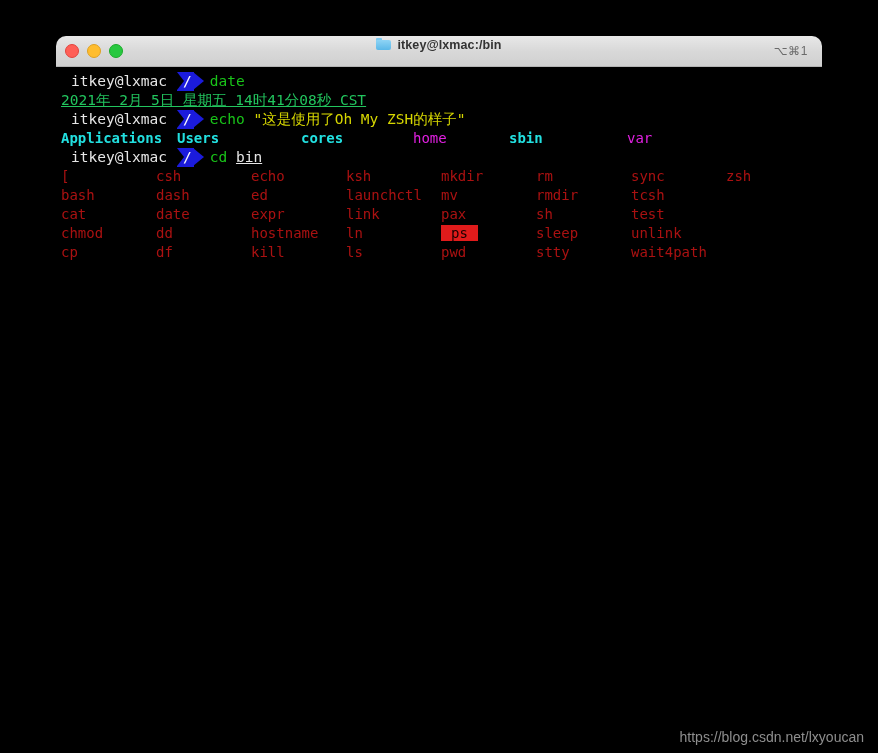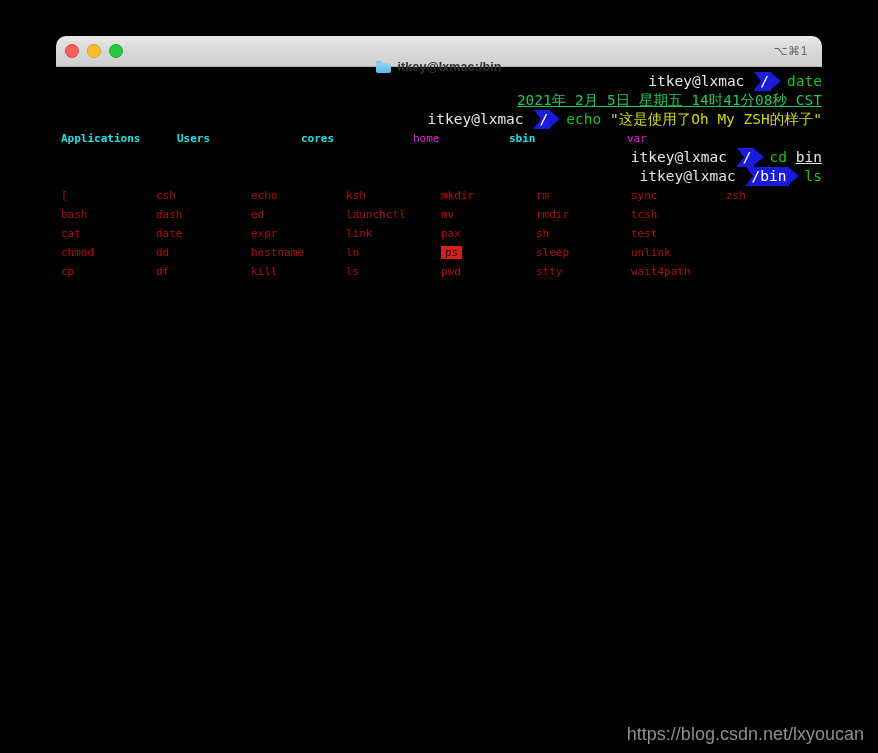--- a/index.html
+++ b/index.html
@@ -52,23 +52,23 @@
     border-radius: 50%;
     display: block;
   }
   .tl-close   { background: #ff5f57; border: 1px solid #e0443e; }
   .tl-min     { background: #ffbd2e; border: 1px solid #dea123; }
   .tl-max     { background: #28c840; border: 1px solid #1aab29; }
 
   #title-center {
     position: absolute;
     left: 0; right: 0;
-    top: 16px; height: 30px;
-    display: flex;
-    align-items: center;
+    top: 2px; height: 30px;
+    display: flex;
+    align-items: flex-start;
     justify-content: center;
     gap: 6px;
     pointer-events: none;
   }
   #folder-icon {
     width: 15px;
     height: 12px;
     position: relative;
     display: inline-block;
   }
@@ -115,21 +115,20 @@
     overflow: hidden;
   }
   .line {
     height: 19px;
     line-height: 19px;
     font-size: 14.5px;
     white-space: pre;
     padding-left: 5px;
     color: #d8d8d8;
     letter-spacing: 0px;
-    text-align: right;
   }
 
   
   .prompt-user {
     color: #e6e6e6;
     padding-left: 10px;
   }
   .seg {
     display: inline-block;
     position: relative;
@@ -171,57 +170,57 @@
   .str-yellow  { color: #d7d700; }
   .out-white   { color: #22c55e; text-decoration: underline; }
 
   
   .c-dir  { color: #22e0e0; font-weight: bold; }
   .c-link { color: #e020e0; }
   .c-exec { color: #aa1111; }
   .c-setuid {
     color: #1a0000;
     background: #e01b1b;
-    padding: 0 4px;
+    padding: 0 10px;
   }
 
   .cursor {
     display: inline-block;
     width: 9px;
     height: 15px;
     background: #c8c8c8;
     vertical-align: -2px;
   }
 
   
   .ls-row {
     height: 19px;
     line-height: 19px;
-    font-size: 11px;
+    font-size: 14px;
     white-space: pre;
     padding-left: 5px;
   }
   .ls-row span.cell {
     display: inline-block;
   }
   .g1 .cell { width: 116px; }
   .g1 .cell:nth-child(2) { width: 124px; }
   .g1 .cell:nth-child(3) { width: 112px; }
   .g1 .cell:nth-child(4) { width: 96px; }
   .g1 .cell:nth-child(5) { width: 118px; }
 
   .g2 .cell { width: 95px; }
 
   
   #watermark {
     position: absolute;
     right: 14px;
     bottom: 8px;
     font-family: "Liberation Sans", sans-serif;
-    font-size: 18px;
+    font-size: 14px;
     color: #8e8e8e;
   }
 </style>
 </head>
 <body>
 
 <div id="terminal-window">
 
   <div id="titlebar">
     <div class="traffic-lights">
@@ -248,21 +247,20 @@
     <div class="line"><span class="prompt-user">itkey@lxmac</span><span class="seg"><span class="seg-notch"></span><span class="seg-body">/</span><span class="seg-arrow"></span></span><span class="cmd-green">echo</span><span> </span><span class="str-yellow">"这是使用了Oh My ZSH的样子"</span></div>
 
 
 
     <div id="ls-root-grid">
         <div class="ls-row g1"><span class="cell"><span class="c-dir">Applications</span></span><span class="cell"><span class="c-dir">Users</span></span><span class="cell"><span class="c-dir">cores</span></span><span class="cell"><span class="c-link">home</span></span><span class="cell"><span class="c-dir">sbin</span></span><span class="cell"><span class="c-link">var</span></span></div>
       </div>
 
     <div class="line"><span class="prompt-user">itkey@lxmac</span><span class="seg"><span class="seg-notch"></span><span class="seg-body">/</span><span class="seg-arrow"></span></span><span class="cmd-green">cd</span><span> </span><span class="cmd-uline">bin</span></div>
 
-    <div class="line"><span class="prompt-user">itkey@lxmac</span><span class="seg"><span class="seg-notch"></span><span class="seg-body">/bin</span><span class="seg-arrow"></span></span><span class="cmd-green">ls</span></div>
 
     <div id="ls-bin-grid">
         <div class="ls-row g2"><span class="cell"><span class="c-exec">[</span></span><span class="cell"><span class="c-exec">csh</span></span><span class="cell"><span class="c-exec">echo</span></span><span class="cell"><span class="c-exec">ksh</span></span><span class="cell"><span class="c-exec">mkdir</span></span><span class="cell"><span class="c-exec">rm</span></span><span class="cell"><span class="c-exec">sync</span></span><span class="cell"><span class="c-exec">zsh</span></span></div>
         <div class="ls-row g2"><span class="cell"><span class="c-exec">bash</span></span><span class="cell"><span class="c-exec">dash</span></span><span class="cell"><span class="c-exec">ed</span></span><span class="cell"><span class="c-exec">launchctl</span></span><span class="cell"><span class="c-exec">mv</span></span><span class="cell"><span class="c-exec">rmdir</span></span><span class="cell"><span class="c-exec">tcsh</span></span><span class="cell"></span></div>
         <div class="ls-row g2"><span class="cell"><span class="c-exec">cat</span></span><span class="cell"><span class="c-exec">date</span></span><span class="cell"><span class="c-exec">expr</span></span><span class="cell"><span class="c-exec">link</span></span><span class="cell"><span class="c-exec">pax</span></span><span class="cell"><span class="c-exec">sh</span></span><span class="cell"><span class="c-exec">test</span></span><span class="cell"></span></div>
         <div class="ls-row g2"><span class="cell"><span class="c-exec">chmod</span></span><span class="cell"><span class="c-exec">dd</span></span><span class="cell"><span class="c-exec">hostname</span></span><span class="cell"><span class="c-exec">ln</span></span><span class="cell"><span class="c-setuid">ps</span></span><span class="cell"><span class="c-exec">sleep</span></span><span class="cell"><span class="c-exec">unlink</span></span><span class="cell"></span></div>
         <div class="ls-row g2"><span class="cell"><span class="c-exec">cp</span></span><span class="cell"><span class="c-exec">df</span></span><span class="cell"><span class="c-exec">kill</span></span><span class="cell"><span class="c-exec">ls</span></span><span class="cell"><span class="c-exec">pwd</span></span><span class="cell"><span class="c-exec">stty</span></span><span class="cell"><span class="c-exec">wait4path</span></span><span class="cell"></span></div>
       </div>
 
 

